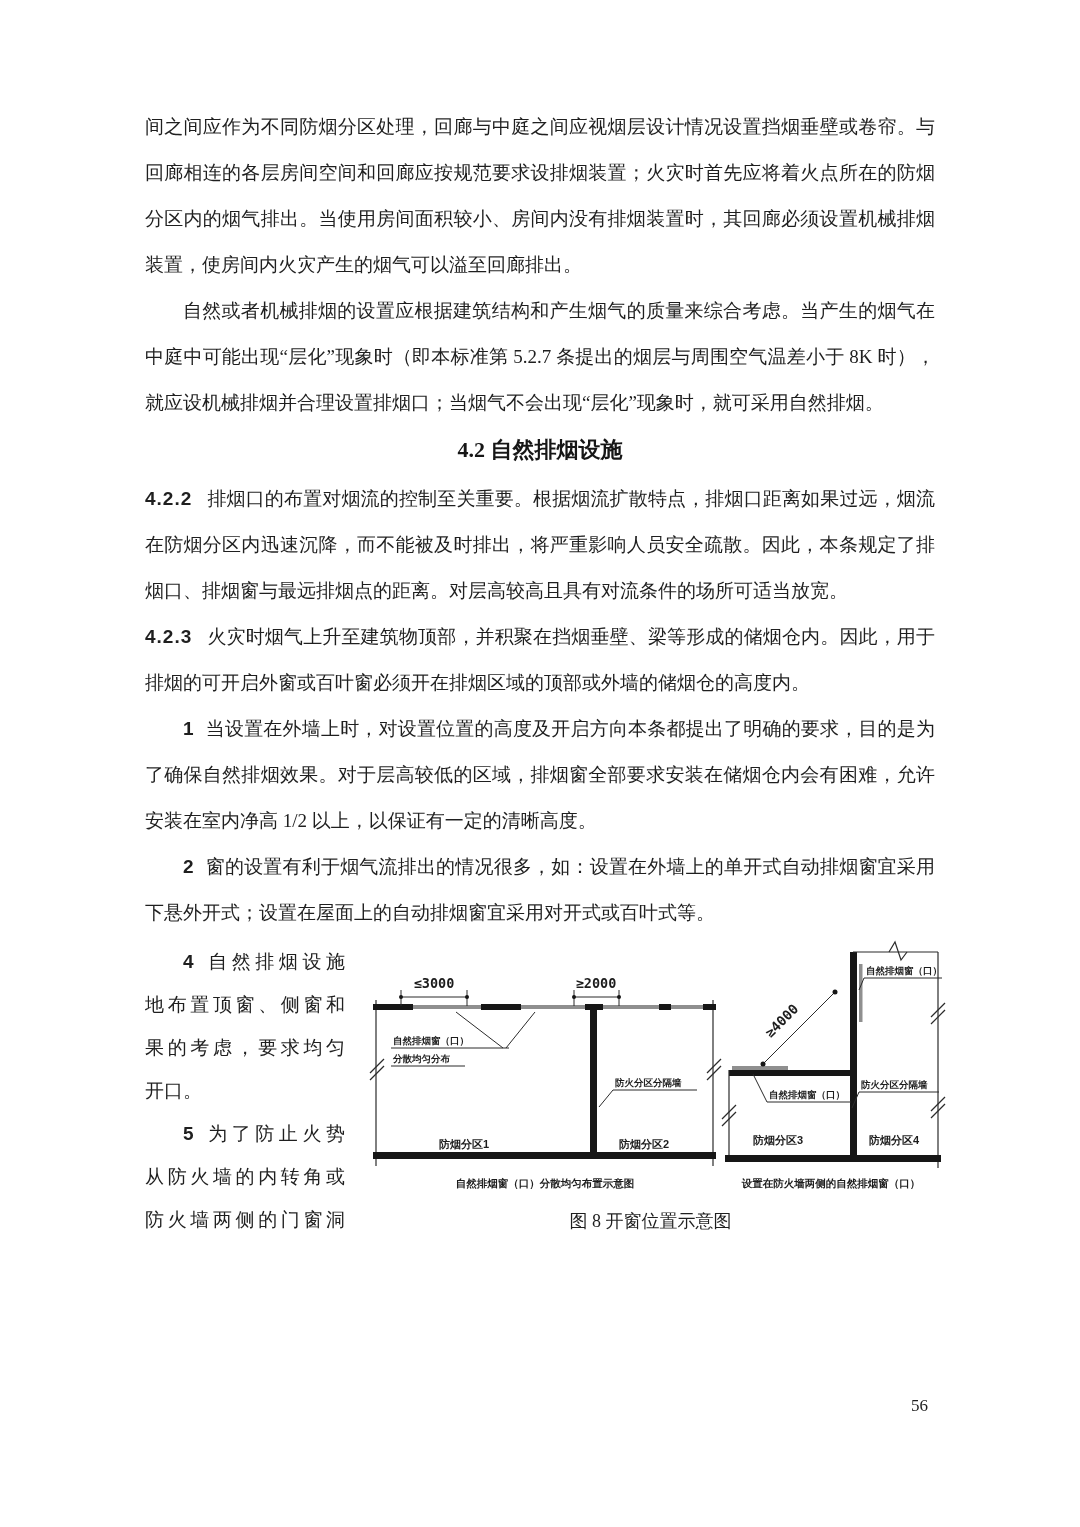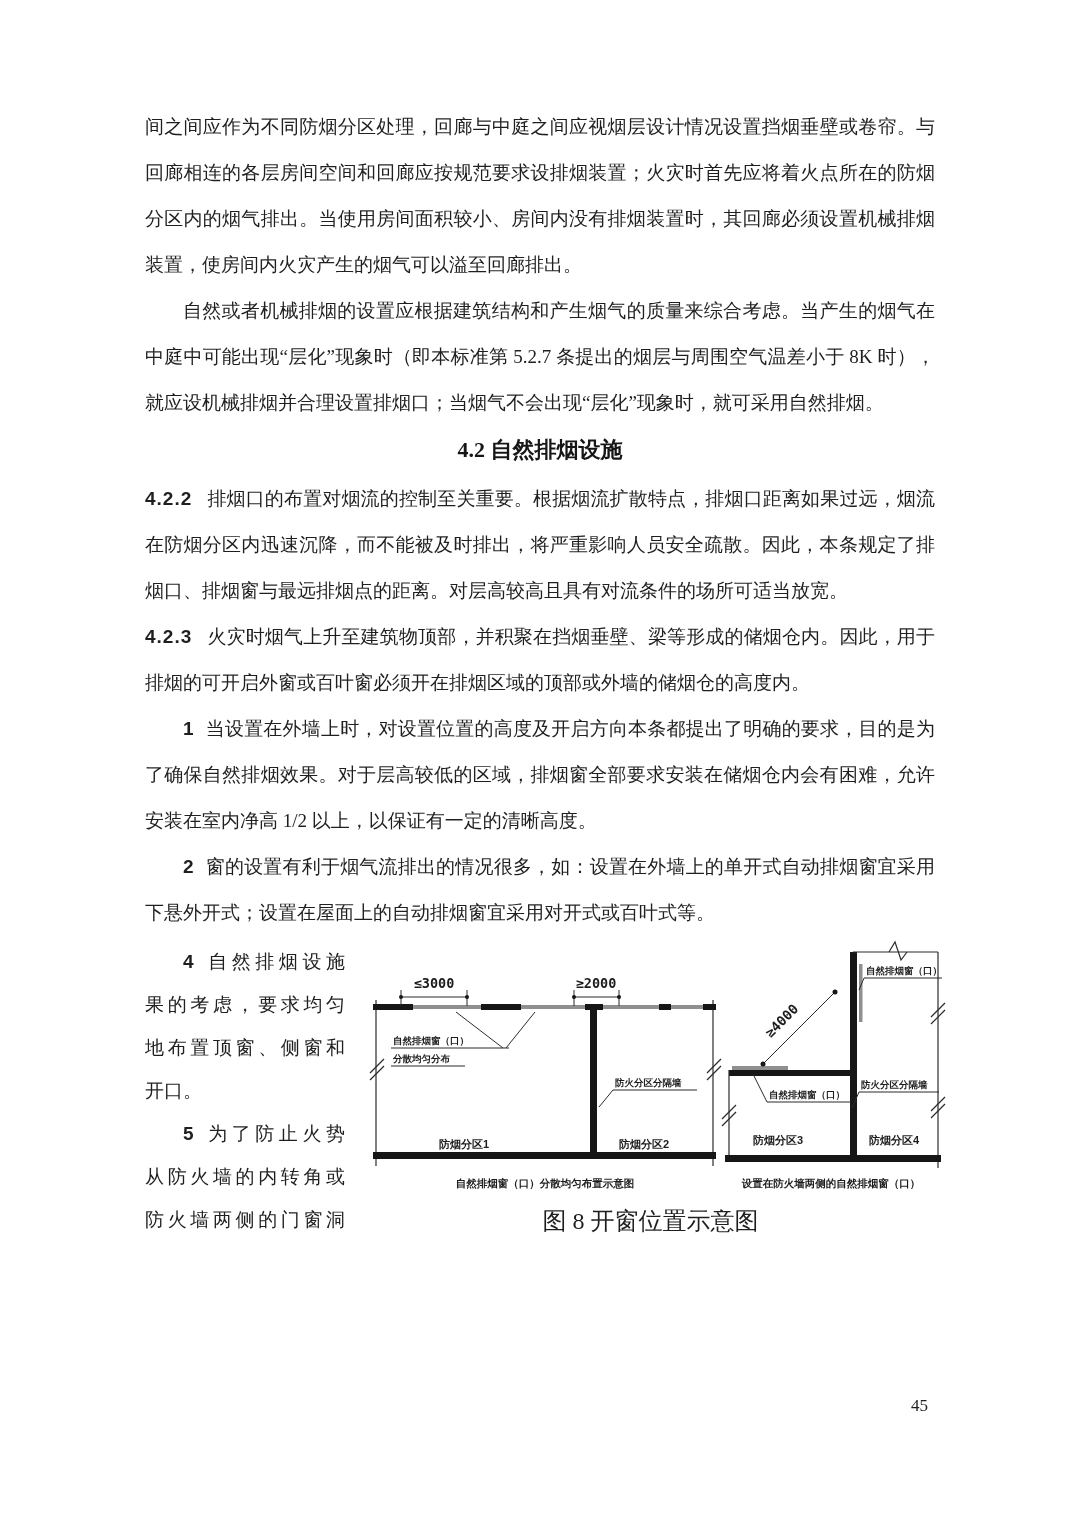--- a/index.html
+++ b/index.html
@@ -48,21 +48,21 @@
   .colline.noj{text-align-last:left;}
   .colline .colnum{
     font-family:"Liberation Sans","DejaVu Sans",sans-serif;
     font-weight:bold;
   }
   .colline .colnum:not(:empty){margin-right:10px;}
   .colline.ind{padding-left:38px;}
   .figurebox{flex:1 1 auto;padding-left:8px;}
   .figcap{
     text-align:center;
-    font-size:24px;
+    font-size:18px;
     line-height:34px;
     color:#1f1f1f;
     margin-top:2px;
   }
   svg.diag{display:block;}
   svg .wall{fill:#161616;stroke:none;}
   svg .win{fill:#8f8f8f;stroke:none;}
   svg .thin{stroke:#2b2b2b;stroke-width:1.2;fill:none;}
   svg .dim{stroke:#2b2b2b;stroke-width:1;fill:none;}
   svg .dot{fill:#161616;stroke:none;}
@@ -97,22 +97,22 @@
 
   <p class="body"><b class="cnum">4.2.3</b><span>火灾时烟气上升至建筑物顶部，并积聚在挡烟垂壁、梁等形成的储烟仓内。因此，用于排烟的可开启外窗或百叶窗必须开在排烟区域的顶部或外墙的储烟仓的高度内。</span></p>
 
   <p class="body indent"><b class="inum">1</b><span>当设置在外墙上时，对设置位置的高度及开启方向本条都提出了明确的要求，目的是为了确保自然排烟效果。对于层高较低的区域，排烟窗全部要求安装在储烟仓内会有困难，允许安装在室内净高 1/2 以上，以保证有一定的清晰高度。</span></p>
 
   <p class="body indent"><b class="inum">2</b><span>窗的设置有利于烟气流排出的情况很多，如：设置在外墙上的单开式自动排烟窗宜采用下悬外开式；设置在屋面上的自动排烟窗宜采用对开式或百叶式等。</span></p>
 
   <div class="figrow">
     <div class="leftcol">
       <div class="colline ind"><b class="colnum">4</b><span>自然排烟设施</span></div>
+      <div class="colline"><b class="colnum"></b><span>地布置顶窗、侧窗和</span></div>
       <div class="colline"><b class="colnum"></b><span>果的考虑，要求均匀</span></div>
-      <div class="colline"><b class="colnum"></b><span>地布置顶窗、侧窗和</span></div>
       <div class="colline noj"><b class="colnum"></b><span>开口。</span></div>
       <div class="colline ind"><b class="colnum">5</b><span>为了防止火势</span></div>
       <div class="colline"><b class="colnum"></b><span>从防火墙的内转角或</span></div>
       <div class="colline"><b class="colnum"></b><span>防火墙两侧的门窗洞</span></div>
     </div>
 
     <div class="figurebox">
       <svg class="diag" viewBox="0 0 595 262" width="595" height="262">
 
         <g>
@@ -214,15 +214,15 @@
           <text class="cap" x="478" y="247" text-anchor="middle">设置在防火墙两侧的自然排烟窗（口）</text>
         </g>
       </svg>
 
       <div class="figcap">图 8  开窗位置示意图</div>
     </div>
   </div>
 
 
 
-  <div class="pagenum">45</div>
+  <div class="pagenum">56</div>
 
 </div>
 
 </body></html>

